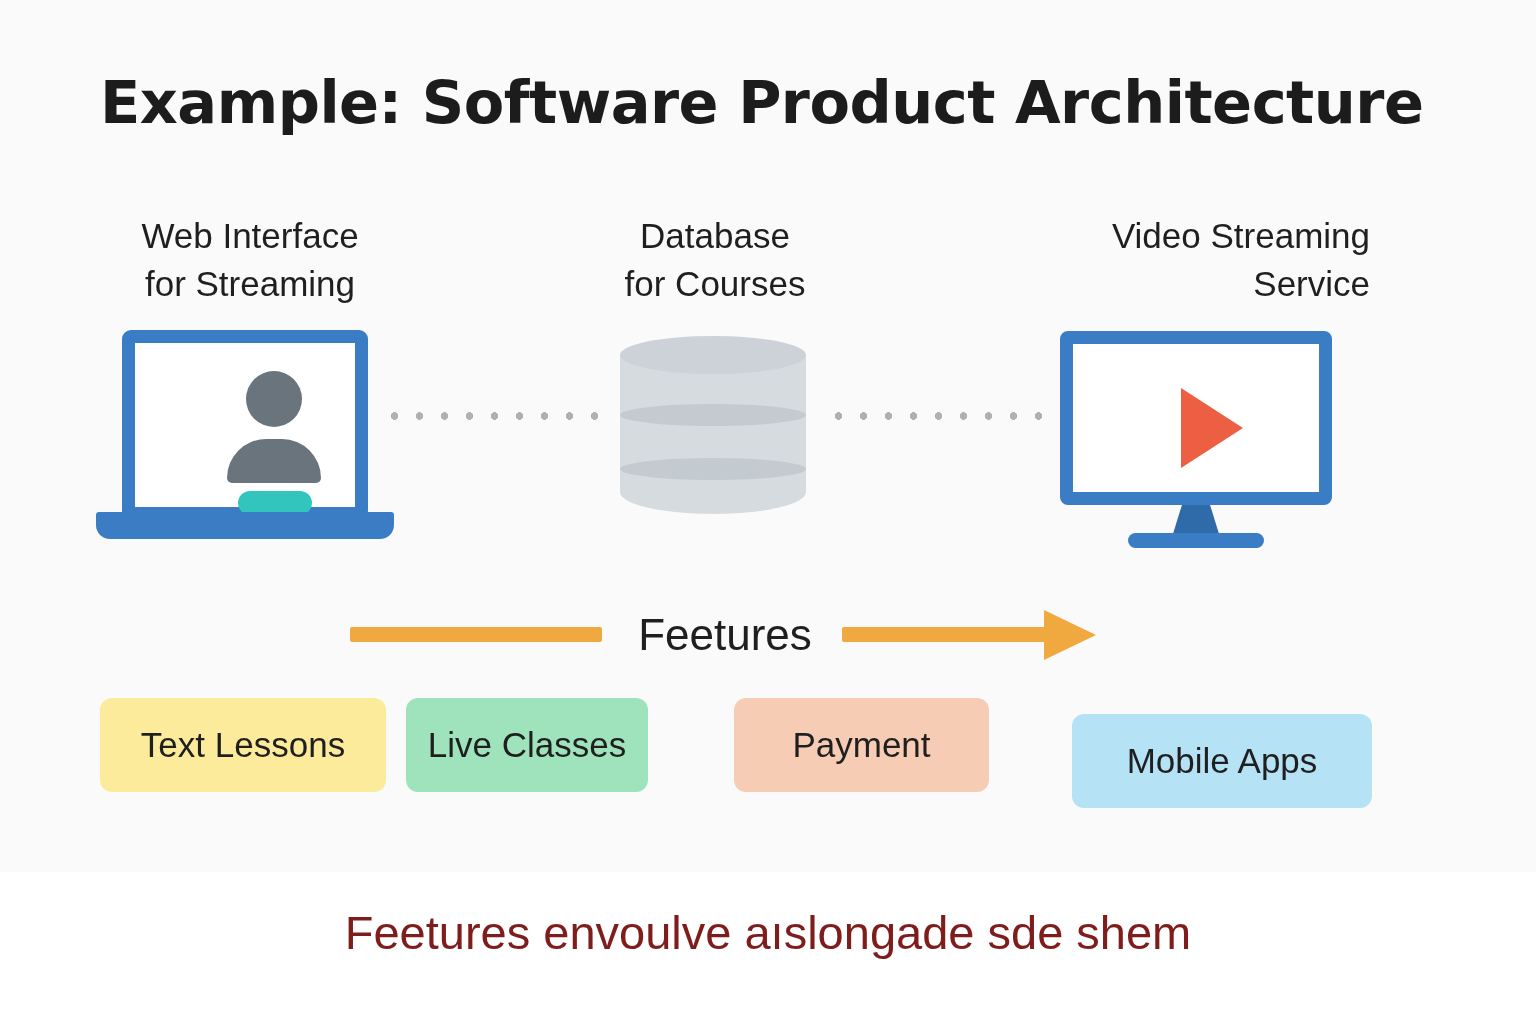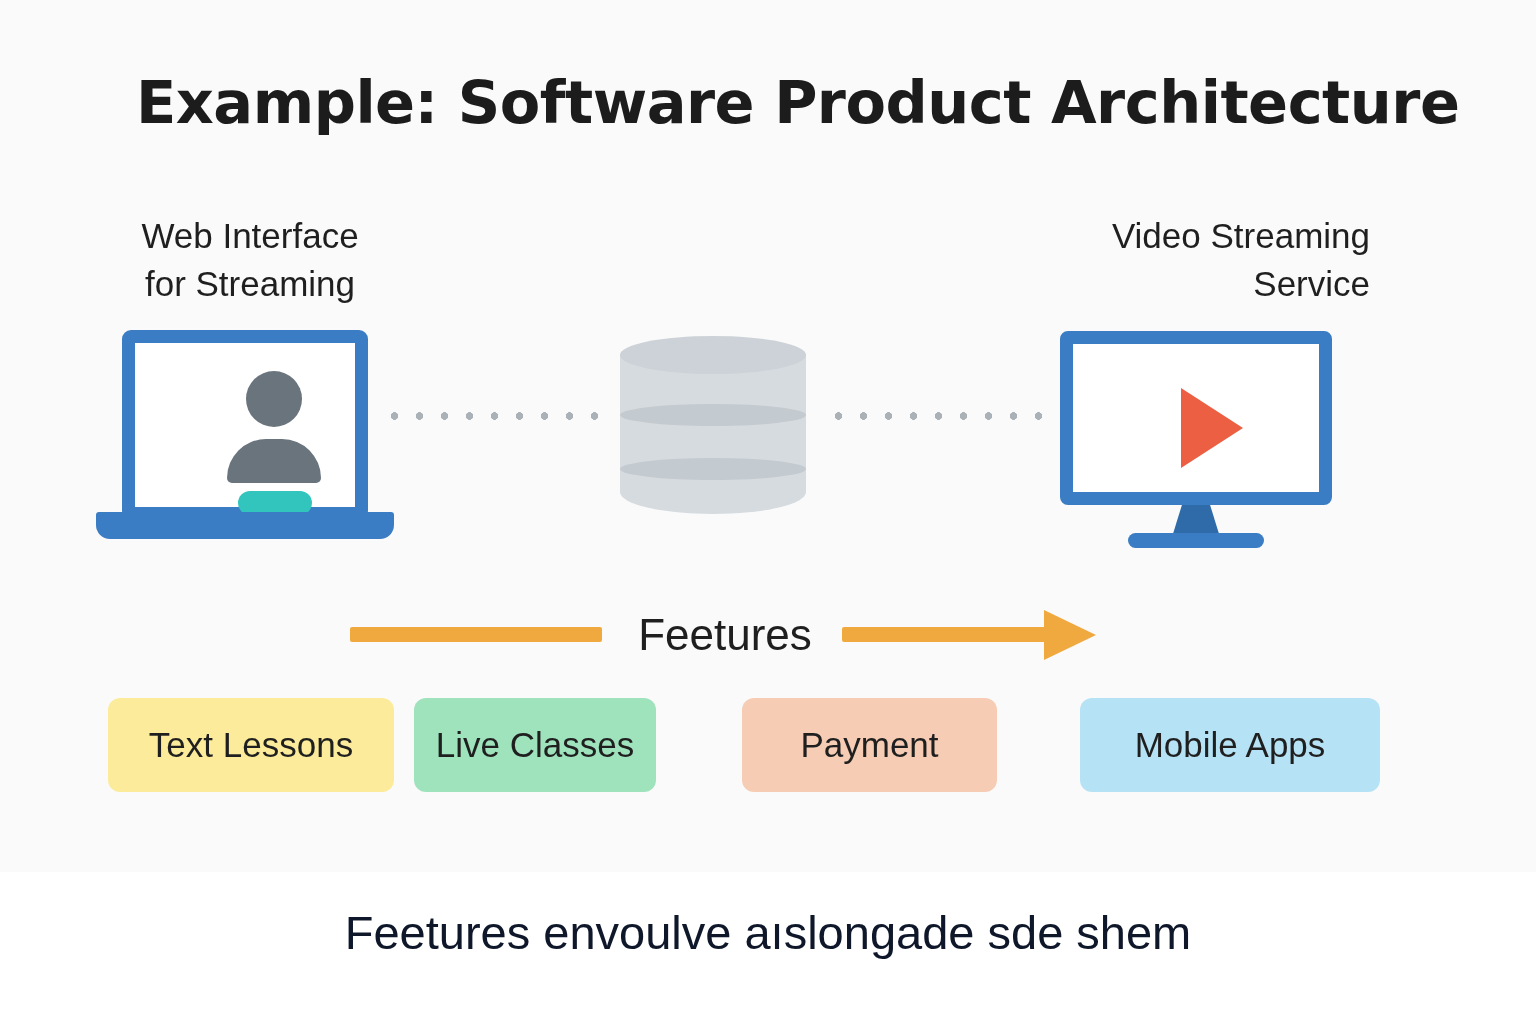--- a/index.html
+++ b/index.html
@@ -44,21 +44,20 @@
     position: absolute;
     left: 100px;
     top: 66px;
     font-family: "DejaVu Sans", sans-serif;
     font-weight: bold;
     font-size: 59px;
     line-height: 74px;
     letter-spacing: -0.5px;
     color: #1c1c1c;
     white-space: nowrap;
-    margin-left: 36px;
   }
 
   
   .node-label {
     position: absolute;
     font-family: "Liberation Sans", sans-serif;
     font-size: 35px;
     line-height: 48px;
     color: #1f1f1f;
     text-align: center;
@@ -272,21 +271,21 @@
     width: 0;
     height: 0;
     border-top: 25px solid transparent;
     border-bottom: 25px solid transparent;
     border-left: 52px solid #f0a93f;
   }
 
   
   .chips {
     position: absolute;
-    left: 108px;
+    left: 100px;
     top: 698px;
     width: 1272px;
     height: 94px;
   }
   .chip {
     position: absolute;
     top: 0;
     height: 94px;
     border-radius: 12px;
     display: flex;
@@ -305,36 +304,38 @@
   
   .caption {
     position: absolute;
     left: 0;
     top: 902px;
     width: 1536px;
     text-align: center;
     font-family: "Liberation Sans", sans-serif;
     font-size: 47px;
     line-height: 62px;
-    color: #0f172a;
+    color: #7f1d1d;
     white-space: nowrap;
   }
 </style>
 </head>
 <body>
 
 <div id="canvas">
 
   <div class="panel-upper"></div>
   <div class="panel-lower"></div>
 
   <div class="title">Example: Software Product Architecture</div>
 
   <div class="node-label" id="label-web">Web Interface
 for Streaming</div>
+  <div class="node-label" id="label-database">Database
+for Courses</div>
   <div class="node-label" id="label-video">Video Streaming
 Service</div>
 
   <div class="laptop">
     <div class="laptop-lid">
       <div class="person-head"></div>
       <div class="person-body"></div>
       <div class="person-bar"></div>
     </div>
     <div class="laptop-base"></div>
@@ -371,20 +372,20 @@
   <div class="chips">
     <div class="chip" id="chip-0" style="background: rgb(251, 235, 154);">
       <span>Text Lessons</span>
     </div>
     <div class="chip" id="chip-1" style="background: rgb(159, 227, 189);">
       <span>Live Classes</span>
     </div>
     <div class="chip" id="chip-2" style="background: rgb(246, 205, 180);">
       <span>Payment</span>
     </div>
-    <div class="chip" id="chip-3" style="background: rgb(182, 226, 245);">
+    <div class="chip" id="chip-3" style="background: rgb(182, 226, 245); margin-top: 16px;">
       <span>Mobile Apps</span>
     </div>
   </div>
 
   <div class="caption">Feetures envoulve aıslongade sde shem</div>
 
 </div>
 
 </body></html>

